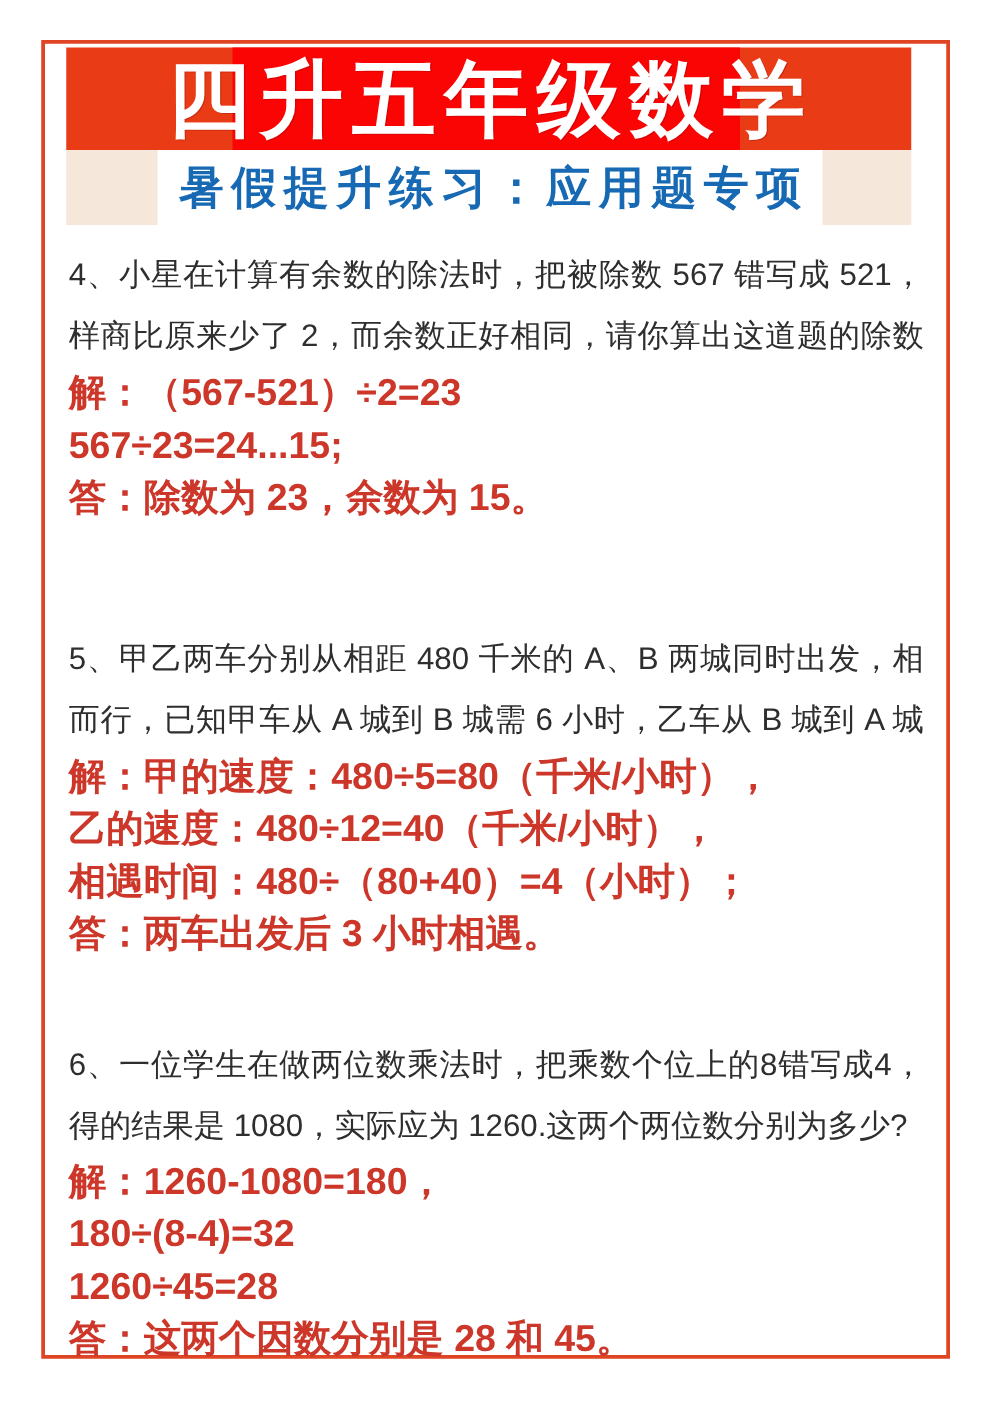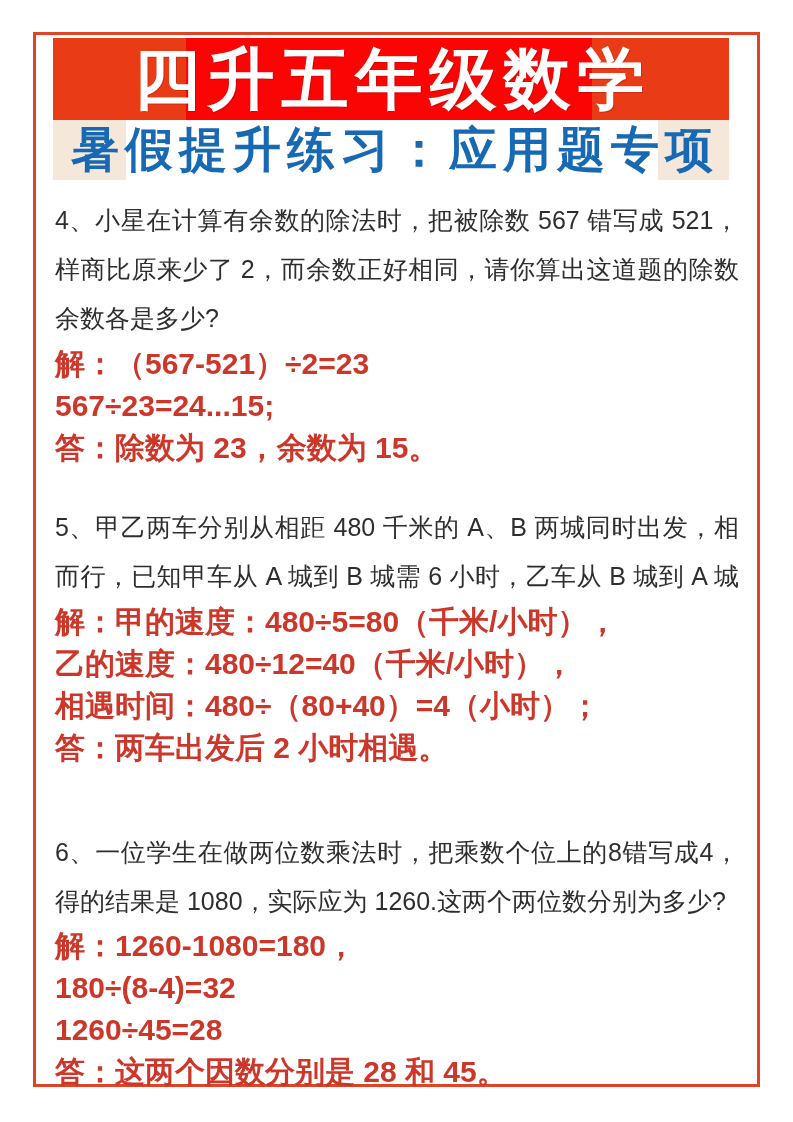--- a/index.html
+++ b/index.html
@@ -66,21 +66,21 @@
     top: 0;
     width: 532px;
     height: 60px;
     background: #ffffff;
     display: flex;
     align-items: center;
     justify-content: center;
   }
   .subtitle {
     color: var(--subtitle-blue, #1769b3);
-    font-size: 48px;
+    font-size: 36px;
     font-weight: 700;
     letter-spacing: 6px;
     padding-left: 6px;
     white-space: nowrap;
   }
   .problem {
     position: absolute;
     left: 55px;
     width: 684px;
   }
@@ -126,33 +126,32 @@
 
   <div class="subrow">
     <div class="subbox">
       <span class="subtitle">暑假提升练习：应用题专项</span>
     </div>
   </div>
 
   <div class="problem p4">
     <div class="q-line fill">4、小星在计算有余数的除法时，把被除数 567 错写成 521，这</div>
     <div class="q-line fill">样商比原来少了 2，而余数正好相同，请你算出这道题的除数和</div>
-    <div class="q-line">余数各是多少?</div>
     <div class="s-line">解：（567-521）÷2=23</div>
     <div class="s-line">567÷23=24...15;</div>
     <div class="s-line">答：除数为 23，余数为 15。</div>
   </div>
 
   <div class="problem p5">
     <div class="q-line fill">5、甲乙两车分别从相距 480 千米的 A、B 两城同时出发，相向</div>
     <div class="q-line fill">而行，已知甲车从 A 城到 B 城需 6 小时，乙车从 B 城到 A 城需</div>
     <div class="s-line">解：甲的速度：480÷5=80（千米/小时），</div>
     <div class="s-line">乙的速度：480÷12=40（千米/小时），</div>
     <div class="s-line">相遇时间：480÷（80+40）=4（小时）；</div>
-    <div class="s-line">答：两车出发后 2 小时相遇。</div>
+    <div class="s-line">答：两车出发后 3 小时相遇。</div>
   </div>
 
   <div class="problem p6">
     <div class="q-line fill">6、一位学生在做两位数乘法时，把乘数个位上的8错写成4，乘</div>
     <div class="q-line">得的结果是 1080，实际应为 1260.这两个两位数分别为多少?</div>
     <div class="s-line">解：1260-1080=180，</div>
     <div class="s-line">180÷(8-4)=32</div>
     <div class="s-line">1260÷45=28</div>
     <div class="s-line">答：这两个因数分别是 28 和 45。</div>
   </div>

